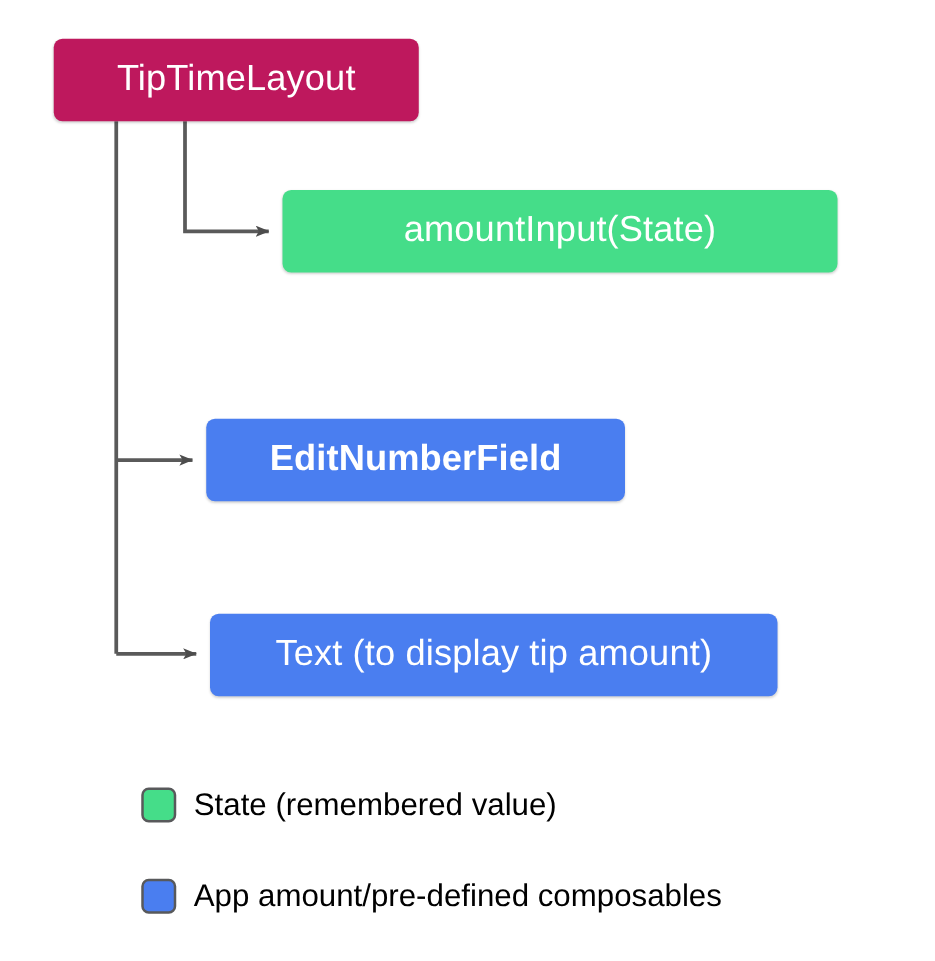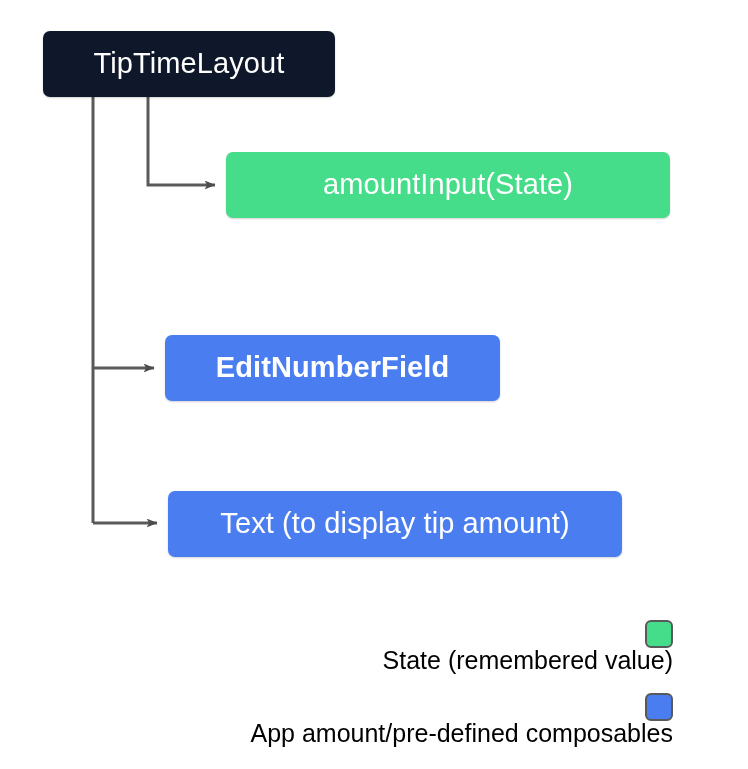--- a/index.html
+++ b/index.html
@@ -82,23 +82,22 @@
   
   #legend {
     position: absolute;
     left: 113px;
     top: 620px;
     width: 560px;
   }
 
   .legend-row {
     display: flex;
-    align-items: flex-end;
+    align-items: center;
     height: 48px;
-    flex-direction: column;
   }
 
   .legend-row + .legend-row {
     margin-top: 25px;
   }
 
   .legend-swatch {
     width: 28px;
     height: 28px;
     border-radius: 6px;
@@ -129,21 +128,21 @@
 
     <path d="M148,97 L148,185 L215,185" fill="none" stroke="#5a5a5a" stroke-width="3" marker-end="url(#arrowhead)"></path>
 
     <path d="M93,97 L93,523" fill="none" stroke="#5a5a5a" stroke-width="3"></path>
 
     <path d="M93,368 L154,368" fill="none" stroke="#5a5a5a" stroke-width="3" marker-end="url(#arrowhead)"></path>
 
     <path d="M93,523 L157,523" fill="none" stroke="#5a5a5a" stroke-width="3" marker-end="url(#arrowhead)"></path>
   </svg>
 
-  <div class="node" id="node-tiptimelayout" style="background:#0f172a;justify-content:center;">
+  <div class="node" id="node-tiptimelayout" style="background:#be185d;justify-content:center;">
     <span class="node-label">TipTimeLayout</span>
   </div>
 
   <div class="node" id="node-amountinput" style="background:#45dd89;">
     <span class="node-label">amountInput(State)</span>
   </div>
 
   <div class="node" id="node-editnumberfield" style="background:#4a7ef0;font-weight:bold;">
     <span class="node-label">EditNumberField</span>
   </div>

